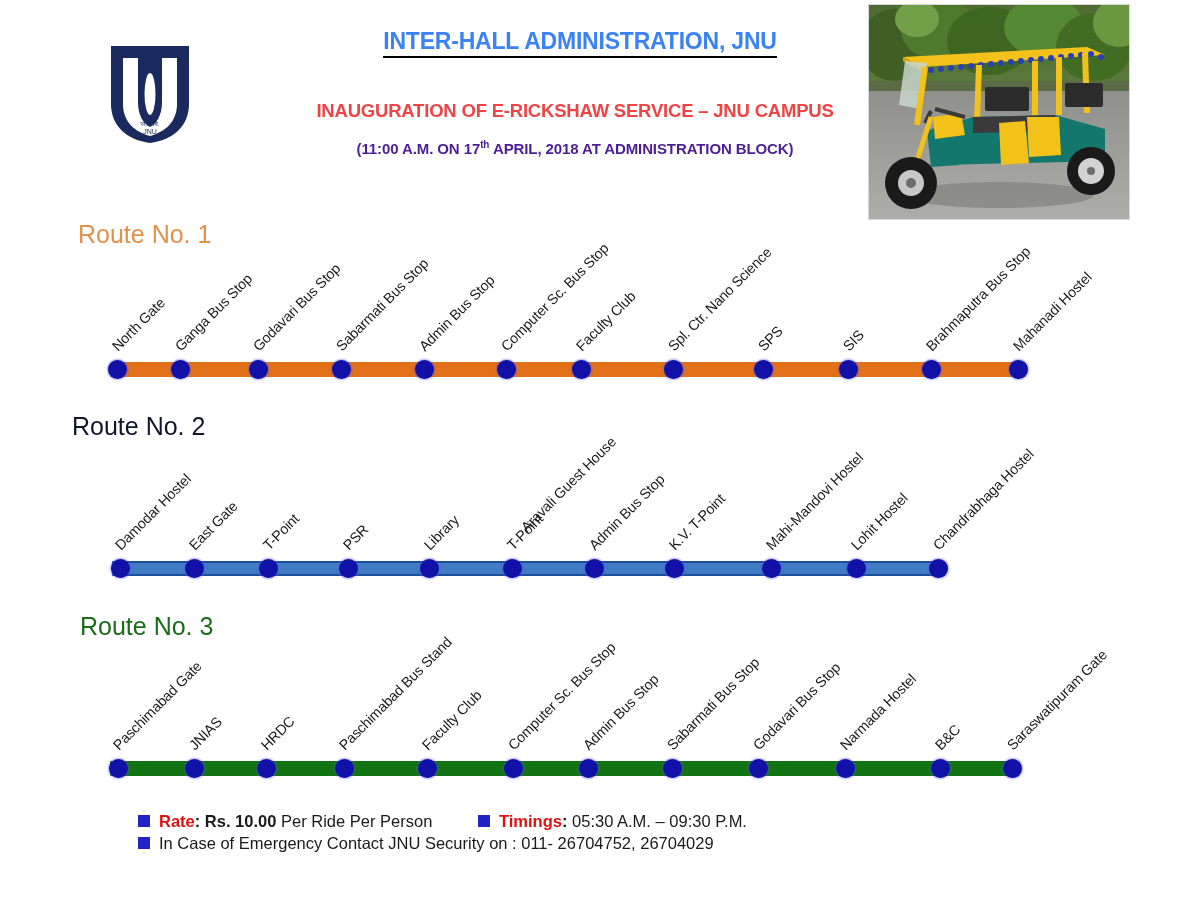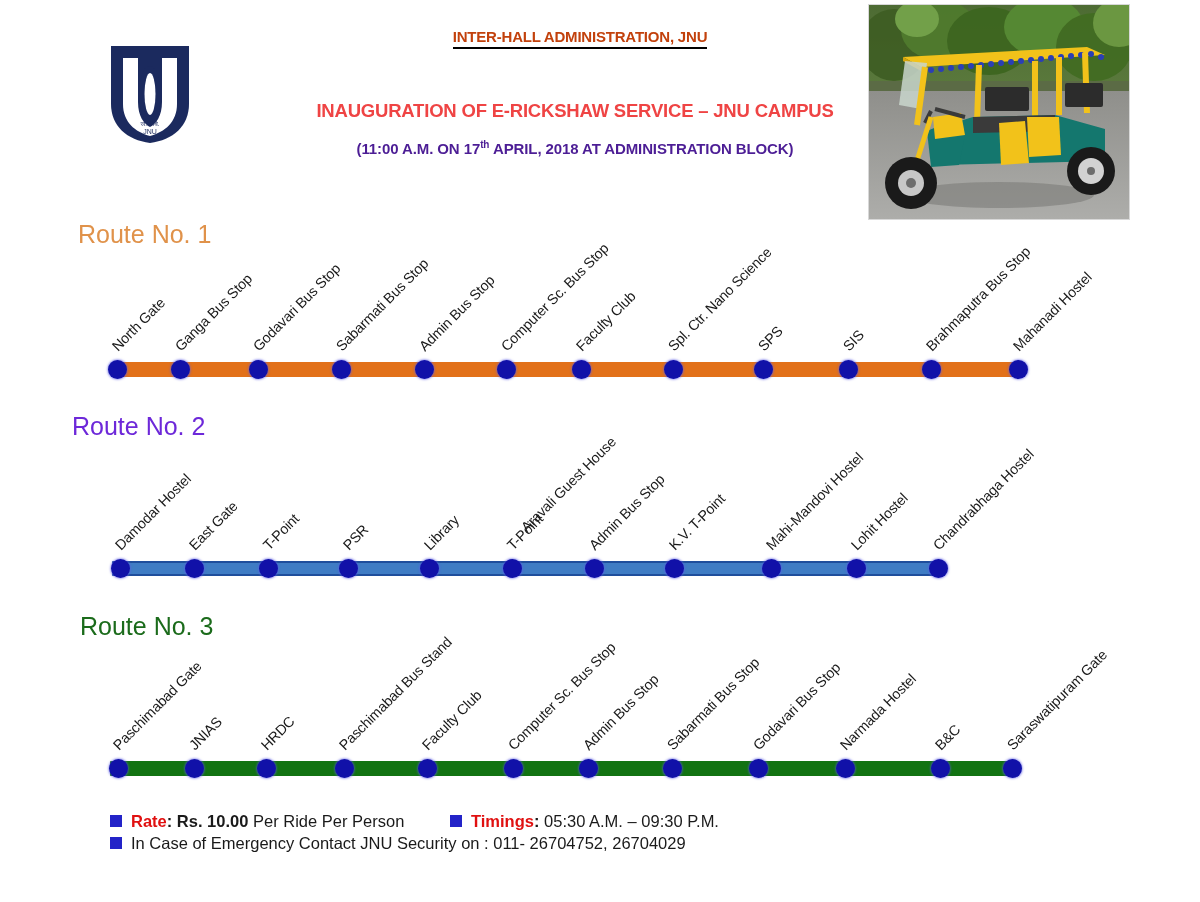--- a/index.html
+++ b/index.html
@@ -26,23 +26,23 @@
     height: 104px;
   }
   .logo svg { display: block; }
 
   .title-main {
     position: absolute;
     left: 300px;
     top: 28px;
     width: 560px;
     text-align: center;
-    font-size: 15px;
+    font-size: 23px;
     font-weight: bold;
-    color: #c2410c;
+    color: #3b82f6;
     letter-spacing: -0.2px;
   }
   .title-main span {
     border-bottom: 2.5px solid #000;
     padding-bottom: 2px;
   }
   .title-sub {
     position: absolute;
     left: 285px;
     top: 100px;
@@ -81,21 +81,21 @@
 
   
   .route { position: absolute; left: 0; width: 1200px; }
   .route-title {
     position: absolute;
     font-size: 25px;
     font-weight: normal;
     white-space: nowrap;
   }
   .r1 .route-title { color: #e0924a; }
-  .r2 .route-title { color: #6d28d9; }
+  .r2 .route-title { color: #0f172a; }
   .r3 .route-title { color: #1b6b1b; }
 
   .line {
     position: absolute;
     height: 15px;
     border-radius: 1px;
   }
   .line.orange { background: #e2711a; }
   .line.blue   { background: #3f7cc4; border-top: 2px solid #1f4e9c; border-bottom: 2px solid #1f4e9c; }
   .line.green  { background: #127312; }
@@ -115,21 +115,21 @@
     font-size: 14.3px;
     color: #1a1a1a;
     white-space: nowrap;
     transform-origin: left bottom;
     transform: rotate(-45deg);
     letter-spacing: -0.2px;
   }
 
   
   .footer { position: absolute; left: 0; top: 812px; width: 1200px; }
-  .f-row { position: absolute; white-space: nowrap; font-size: 16.5px; color: #1a1a1a; }
+  .f-row { position: absolute; white-space: nowrap; font-size: 16.5px; color: #1a1a1a; margin-left: 28px; }
   .sq {
     display: inline-block;
     width: 12px;
     height: 12px;
     background: #2323c8;
     margin-right: 9px;
     position: relative;
     top: 0px;
   }
   .red-b { color: #e01010; font-weight: bold; }

